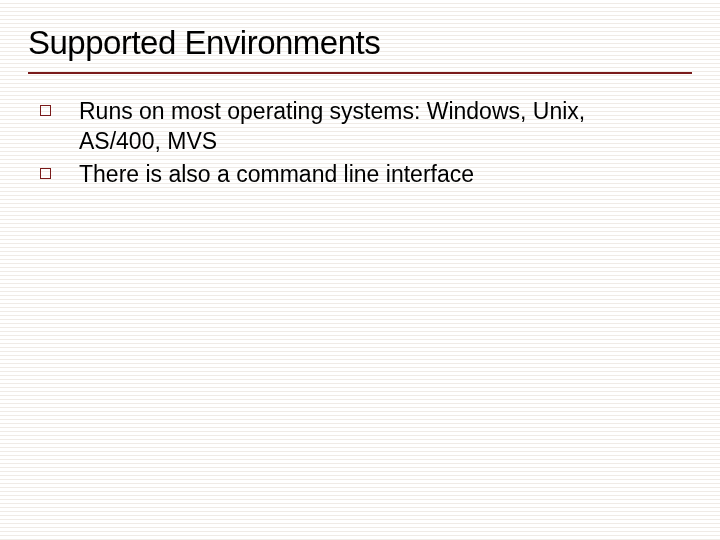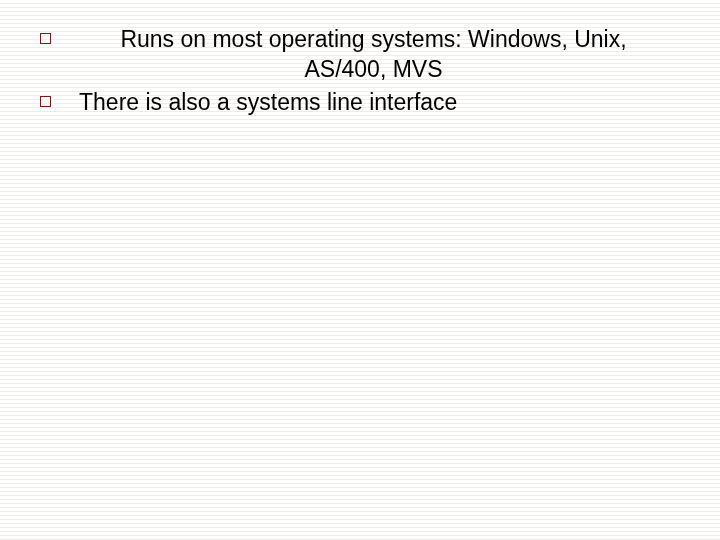--- a/index.html
+++ b/index.html
@@ -34,21 +34,20 @@
       border-bottom: 2px solid #7a1a1a;
       margin-bottom: 22px;
       letter-spacing: -0.5px;
     }
     .content {
       padding-left: 12px;
       padding-right: 24px;
     }
     .bullet-list {
       list-style: none;
-      text-align: center;
     }
     .bullet-item {
       display: flex;
       align-items: flex-start;
       margin-bottom: 2px;
     }
     .bullet-marker {
       flex-shrink: 0;
       width: 11px;
       height: 11px;
@@ -61,25 +60,26 @@
       font-size: 23px;
       line-height: 1.32;
       color: #000000;
       font-weight: 400;
     }
   </style>
 </head>
 <body>
 
 <div class="slide">
+  <h1 class="title">Supported Environments</h1>
   <div class="content">
     <ul class="bullet-list">
       <li class="bullet-item">
         <span class="bullet-marker"></span>
         <span class="bullet-text">Runs on most operating systems: Windows, Unix, AS/400, MVS</span>
       </li>
       <li class="bullet-item">
         <span class="bullet-marker"></span>
-        <span class="bullet-text">There is also a systems line interface</span>
+        <span class="bullet-text">There is also a command line interface</span>
       </li>
     </ul>
   </div>
 </div>
 
 </body></html>

